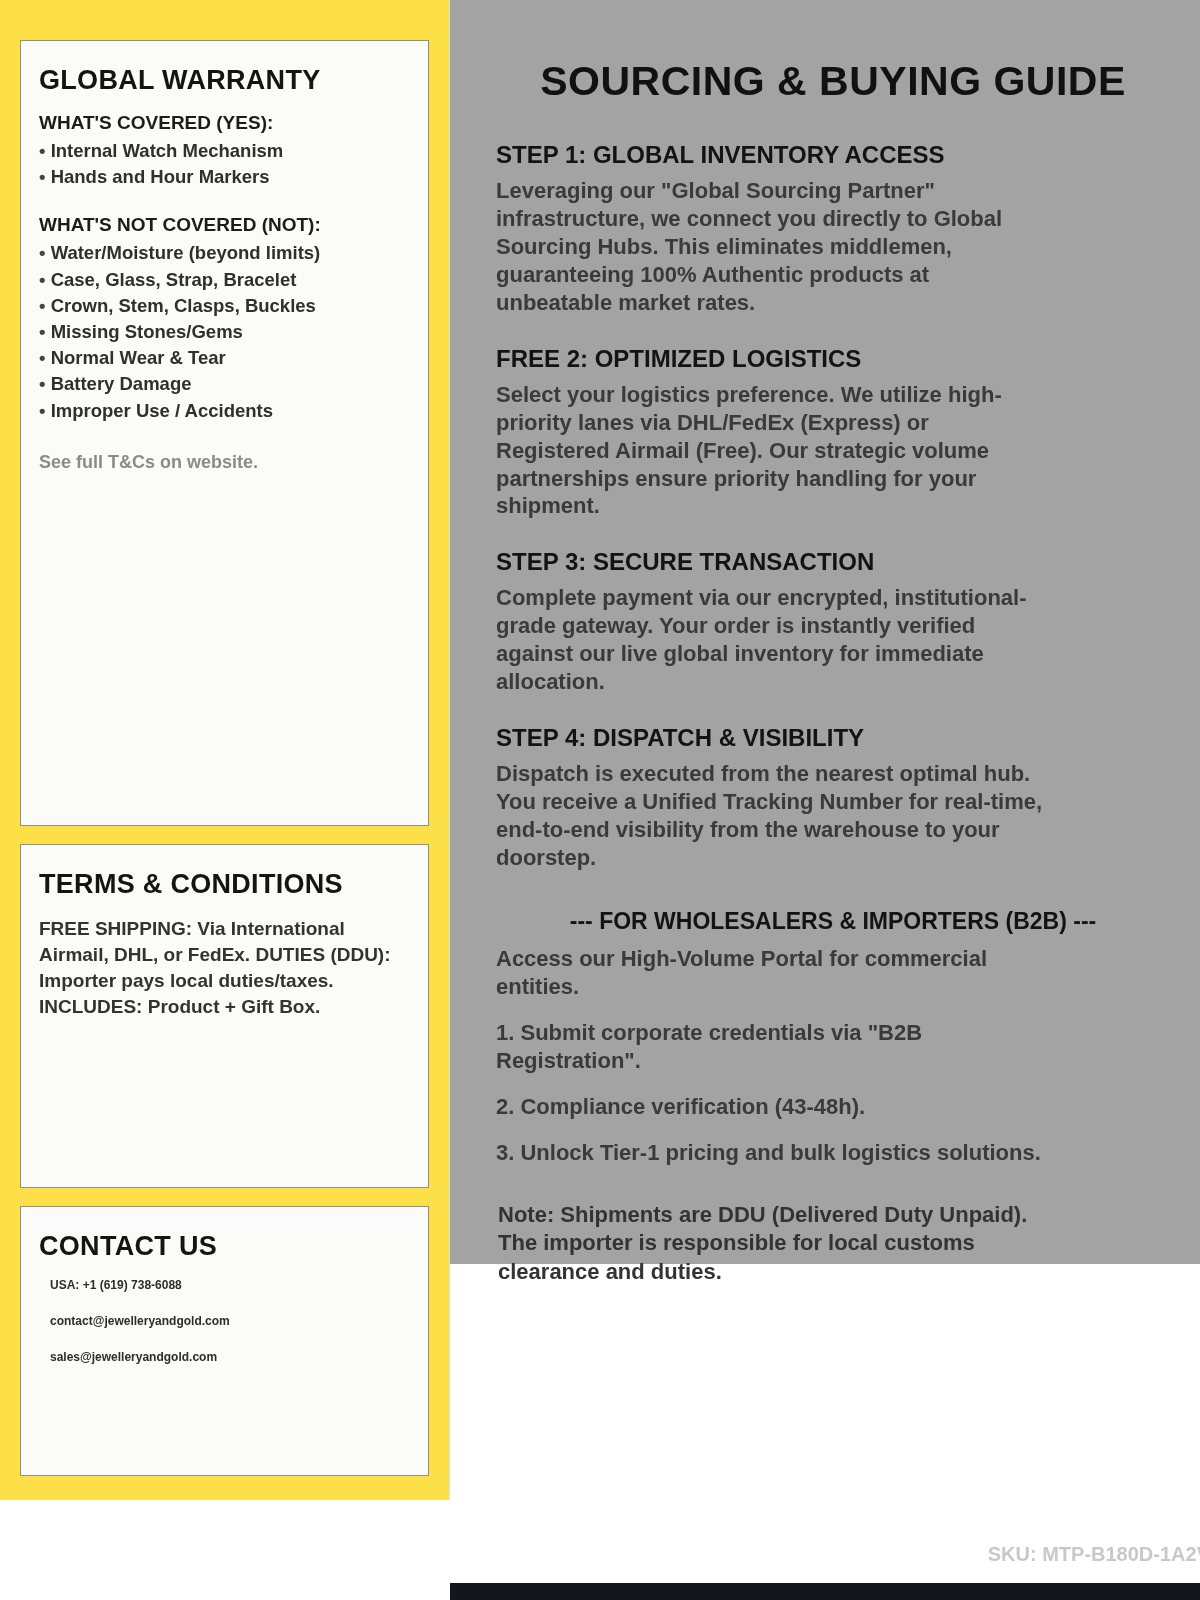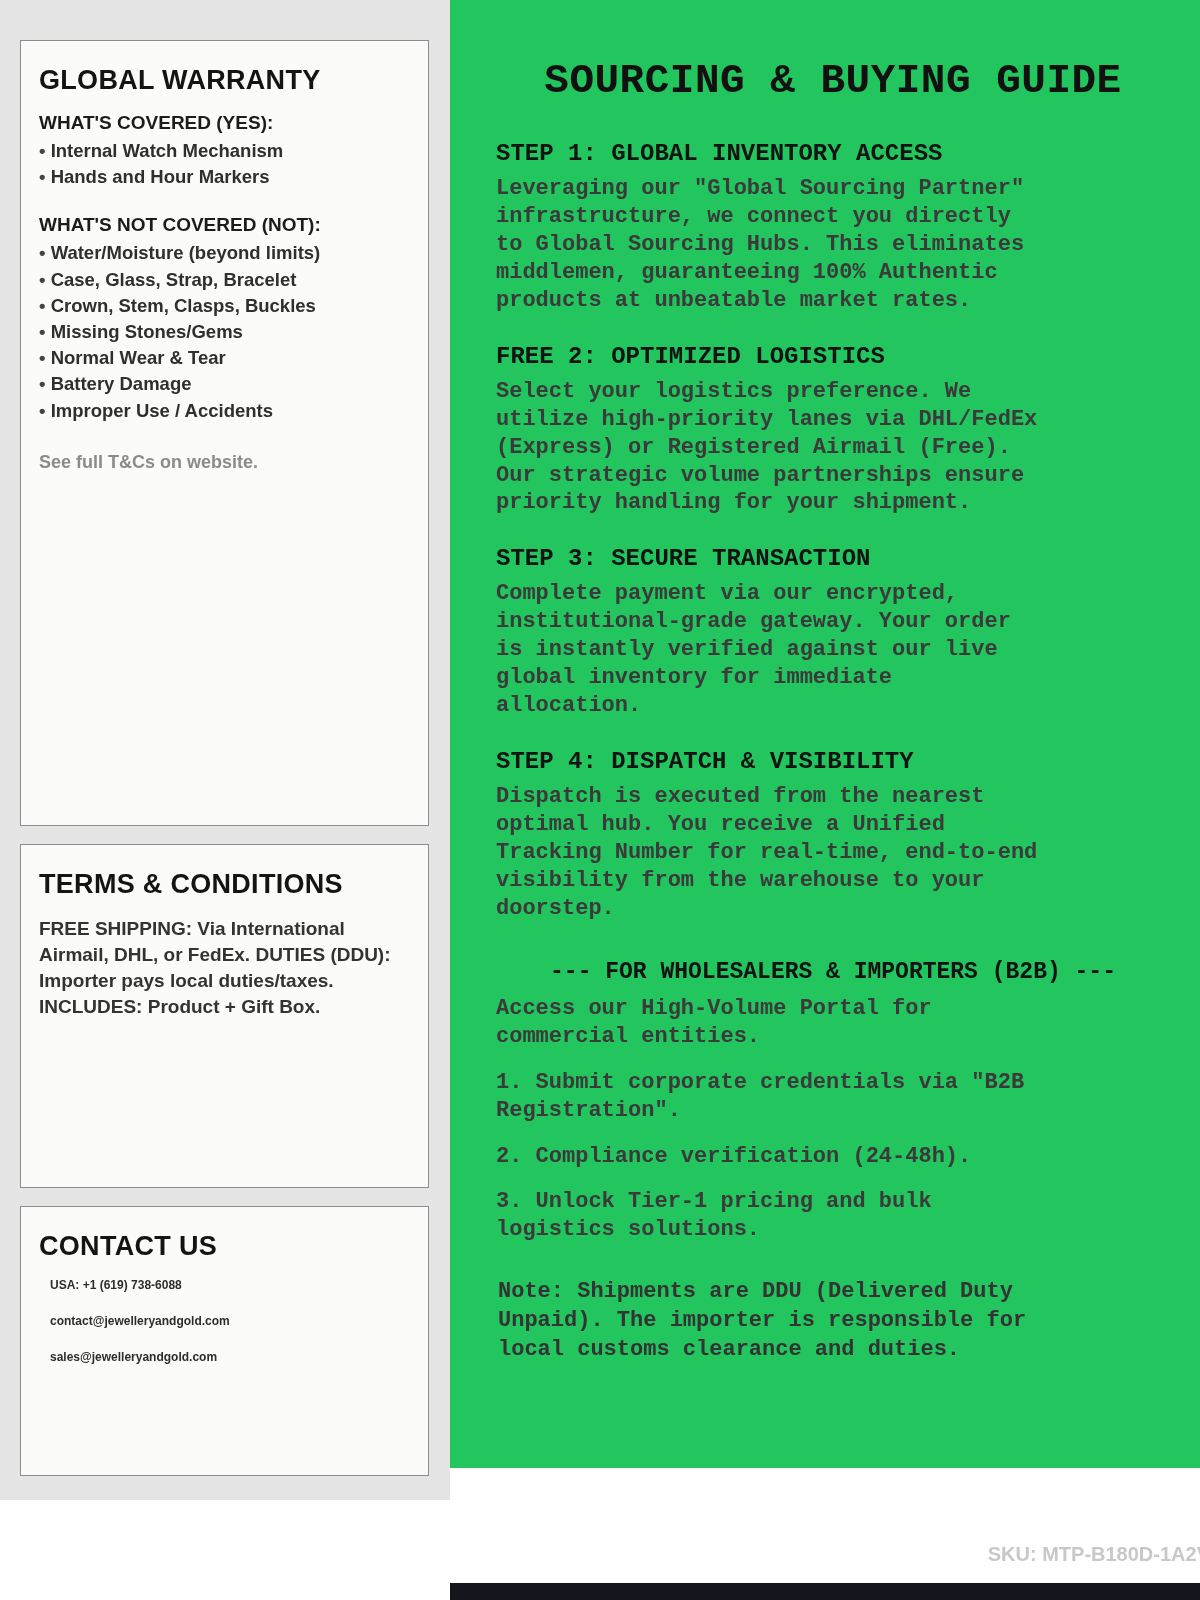--- a/index.html
+++ b/index.html
@@ -10,21 +10,21 @@
     width: 1200px;
     height: 1600px;
     background: #ffffff;
     overflow: hidden;
   }
   
   .sidebar {
     position: absolute;
     left: 0; top: 0;
     width: 450px; height: 1500px;
-    background: #e5e5e5;
+    background: #fde047;
     border-right: 1px solid #e2e1e0;
     padding-top: 40px;
   }
   .panel {
     background: #fbfbfa;
     border: 1px solid #8d8d8d;
     margin: 0 20px 18px 20px;
     padding: 24px 20px 20px 18px;
   }
   .panel-1 { height: 786px; }
@@ -73,24 +73,23 @@
     font-size: 12px;
     font-weight: 700;
     color: #2d2d2d;
     margin: 0 0 22px 11px;
   }
   .contact-line.phone { font-weight: 800; margin-top: 4px; }
   
   .main {
     position: absolute;
     left: 450px; top: 0;
-    width: 750px; height: 1468px;
-    background: #22c55e;
+    width: 750px; height: 1264px;
+    background: #a3a3a3;
     padding: 58px 30px 0 46px;
-    font-family: Liberation Mono, monospace;
   }
   .main-title {
     font-size: 41px;
     font-weight: 800;
     letter-spacing: 0.5px;
     color: #111111;
     text-align: center;
     margin: 0 0 36px 0;
   }
   .step-heading {
@@ -212,21 +211,21 @@
 
     <section>
       <h3 class="step-heading">STEP 4: DISPATCH &amp; VISIBILITY</h3>
       <p class="step-body">Dispatch is executed from the nearest optimal hub. You receive a Unified Tracking Number for real-time, end-to-end visibility from the warehouse to your doorstep.</p>
     </section>
 
     <section>
       <h3 class="b2b-heading">--- FOR WHOLESALERS &amp; IMPORTERS (B2B) ---</h3>
       <p class="b2b-item">Access our High-Volume Portal for commercial entities.</p>
       <p class="b2b-item">1. Submit corporate credentials via "B2B Registration".</p>
-      <p class="b2b-item">2. Compliance verification (24-48h).</p>
+      <p class="b2b-item">2. Compliance verification (43-48h).</p>
       <p class="b2b-item">3. Unlock Tier-1 pricing and bulk logistics solutions.</p>
       <p class="note-body">Note: Shipments are DDU (Delivered Duty Unpaid). The importer is responsible for local customs clearance and duties.</p>
     </section>
   </main>
 
   <div class="sku">SKU: MTP-B180D-1A2V</div>
   <div class="bottom-bar"></div>
 
 </div>
 

